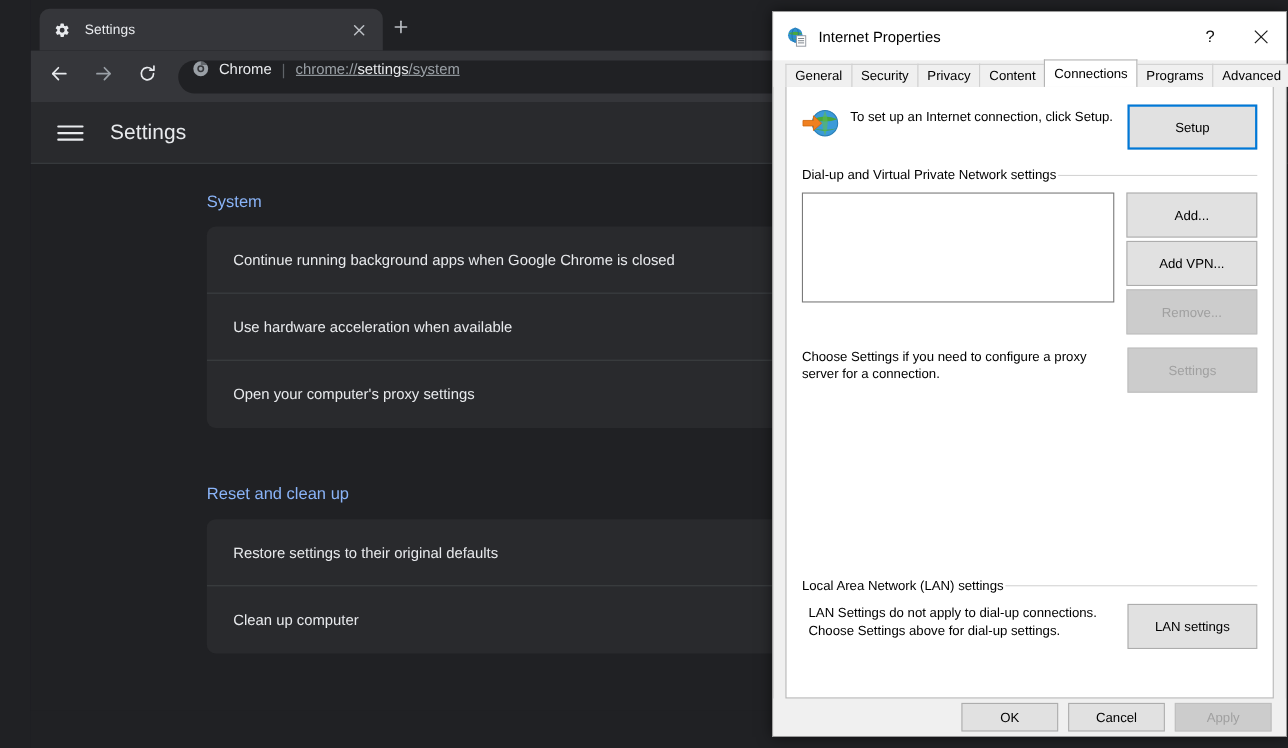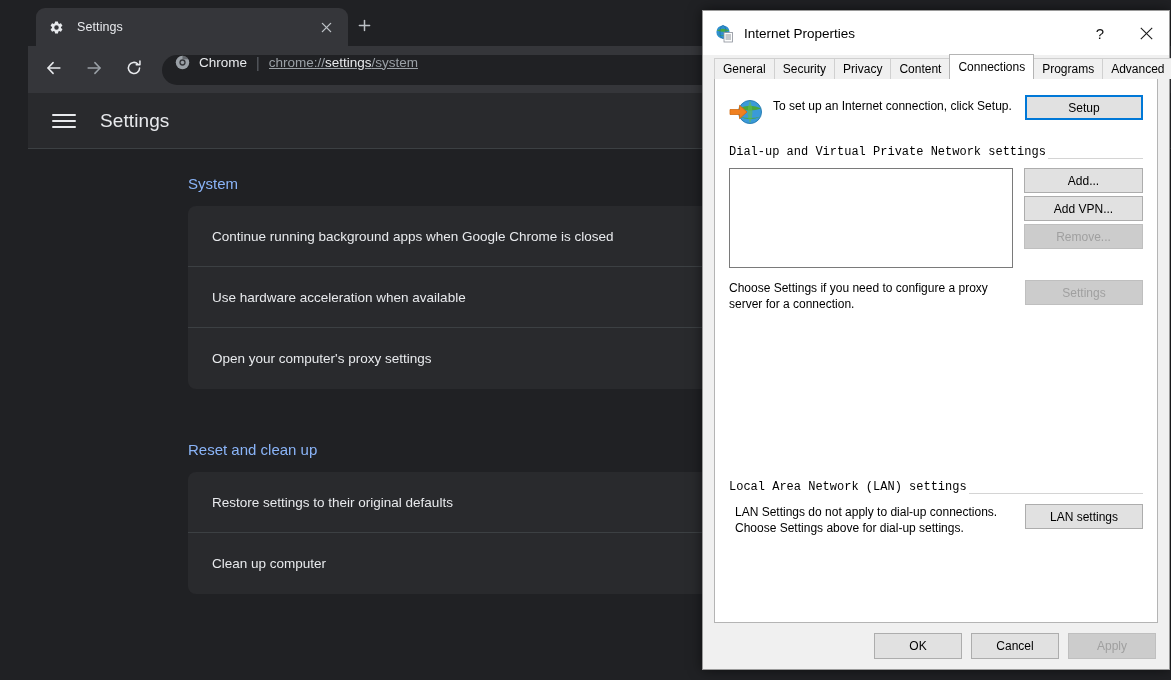--- a/index.html
+++ b/index.html
@@ -330,21 +330,21 @@
     line-height: 16px;
     padding-top: 3px;
     padding-right: 8px;
   }
 
   .btn {
     font-size: 12px;
     color: #000;
     background: #e1e1e1;
     border: 1px solid #adadad;
-    height: 25px;
+    height: 41px;
     min-width: 118px;
     display: flex;
     align-items: center;
     justify-content: center;
     font-family: "Liberation Sans", sans-serif;
     flex-shrink: 0;
   }
   .btn.focused {
     border: 2px solid #0078d7;
     background: #e1e1e1;
@@ -357,24 +357,23 @@
 
   
   .group {
     margin: 16px 14px 0 14px;
     position: relative;
   }
   .group-legend {
     font-size: 12px;
     color: #000;
     display: flex;
-    align-items: flex-end;
+    align-items: center;
     gap: 2px;
     white-space: nowrap;
-    font-family: Liberation Mono, monospace;
   }
   .group-legend .line {
     flex: 1;
     height: 1px;
     background: #d4d4d4;
   }
 
   .dialup-body {
     display: flex;
     margin-top: 9px;
@@ -414,21 +413,21 @@
     padding-left: 6px;
   }
   .lan-text {
     flex: 1;
     font-size: 12px;
     color: #000;
     line-height: 16px;
   }
 
   .dlg-footer {
-    height: 46px;
+    height: 34px;
     display: flex;
     align-items: center;
     justify-content: flex-end;
     gap: 9px;
     padding-right: 13px;
     flex-shrink: 0;
     background: #f0f0f0;
   }
   .dlg-footer .btn { min-width: 88px; height: 26px; }
 </style>

